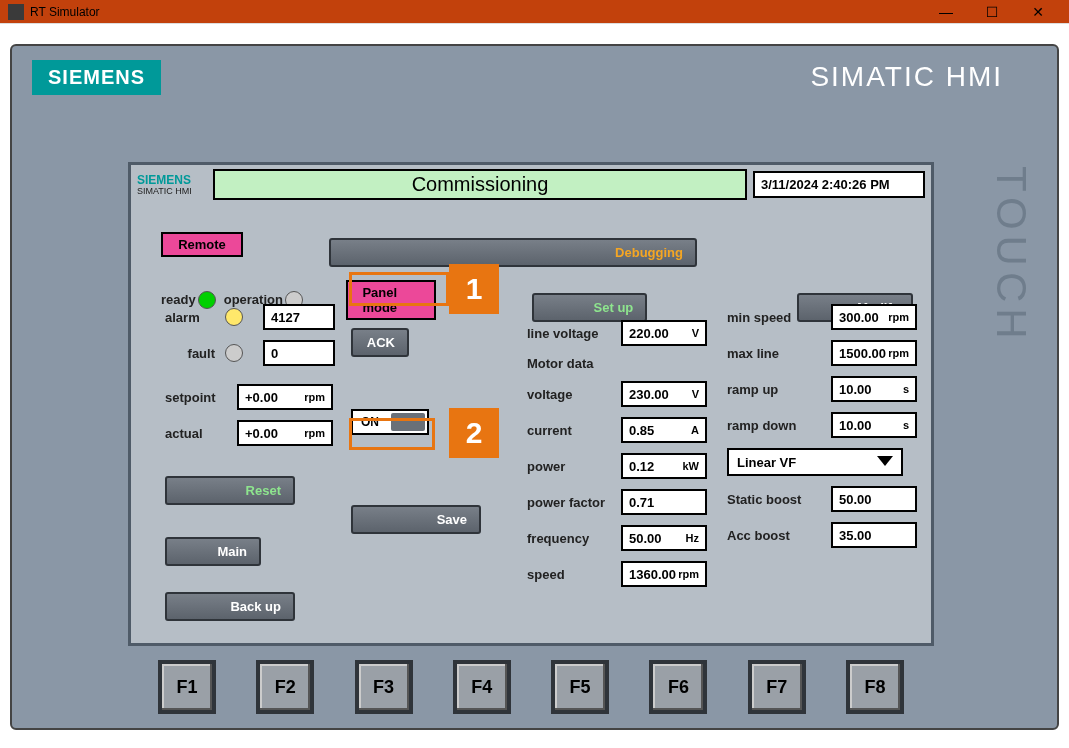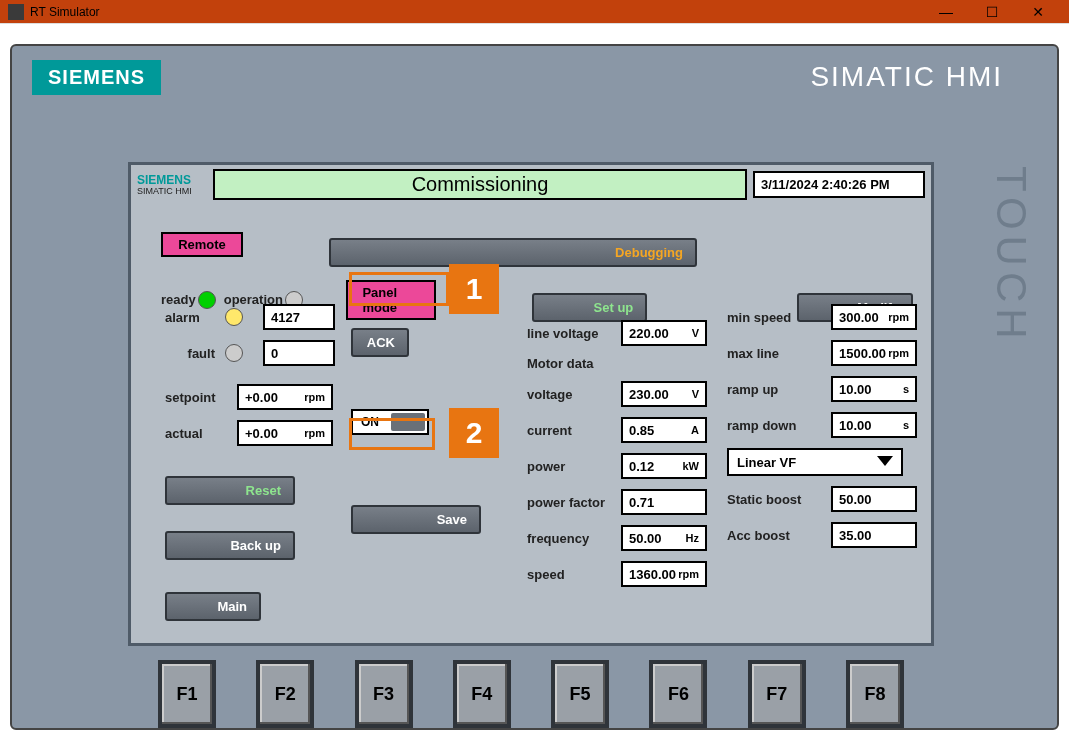--- a/index.html
+++ b/index.html
@@ -75,21 +75,21 @@
   .col-right1 { position:absolute; left: 396px; top: 76px; width: 180px; }
   .col-right2 { position:absolute; left: 596px; top: 60px; width: 190px; }
   .vsep { position:absolute; left: 578px; top: 130px; bottom: 40px; width: 2px; background: #6a7078; }
 
   .pair { display:flex; align-items:center; justify-content:space-between; margin-bottom: 10px; }
   .pair .lbl { width: 90px; }
   .pair .valfield { width: 86px; }
 
   
   .fkeys { position: absolute; left: 116px; top: 614px; width: 806px; display: flex; justify-content: space-between; padding: 0 30px; }
-  .fkey { width: 58px; height: 68px; background: #9aa0a7; border: 4px solid #2f343a; display:flex; align-items:center; justify-content:center; font-weight:bold; font-size:18px; color:#000; box-shadow: inset -2px -2px 0 #555, inset 2px 2px 0 #ccc; }
+  .fkey { width: 58px; height: 54px; background: #9aa0a7; border: 4px solid #2f343a; display:flex; align-items:center; justify-content:center; font-weight:bold; font-size:18px; color:#000; box-shadow: inset -2px -2px 0 #555, inset 2px 2px 0 #ccc; }
 </style>
 </head>
 <body>
 
 <div class="titlebar">
   <div class="icon"></div>
   <div class="title">RT Simulator</div>
   <div class="winctrl">
     <div>—</div>
     <div>☐</div>
@@ -164,25 +164,25 @@
           <div class="row">
             <span class="lbl" style="width:62px;">actual</span>
             <div class="valfield" style="width:96px;">
                 <span>+0.00</span>
                 <span class="unit">rpm</span>
               </div>
           </div>
           <div class="row" style="margin-top:14px;">
             <div class="btn wide green-t" style="width:130px;">Reset</div>
           </div>
+          <div class="row" style="margin-top:16px;">
+            <div class="btn" style="width:96px;">Main</div>
+          </div>
           <div class="row" style="margin-top:10px;">
             <div class="btn wide" style="width:130px;">Back up</div>
-          </div>
-          <div class="row" style="margin-top:16px;">
-            <div class="btn" style="width:96px;">Main</div>
           </div>
         </div>
 
         <div class="col-mid">
           <div style="height:48px;"></div>
           <div class="btn small">ACK</div>
           <div style="height:52px;"></div>
           <div class="toggle">
             <span class="lab">ON</span>
             <span class="knob"></span>

